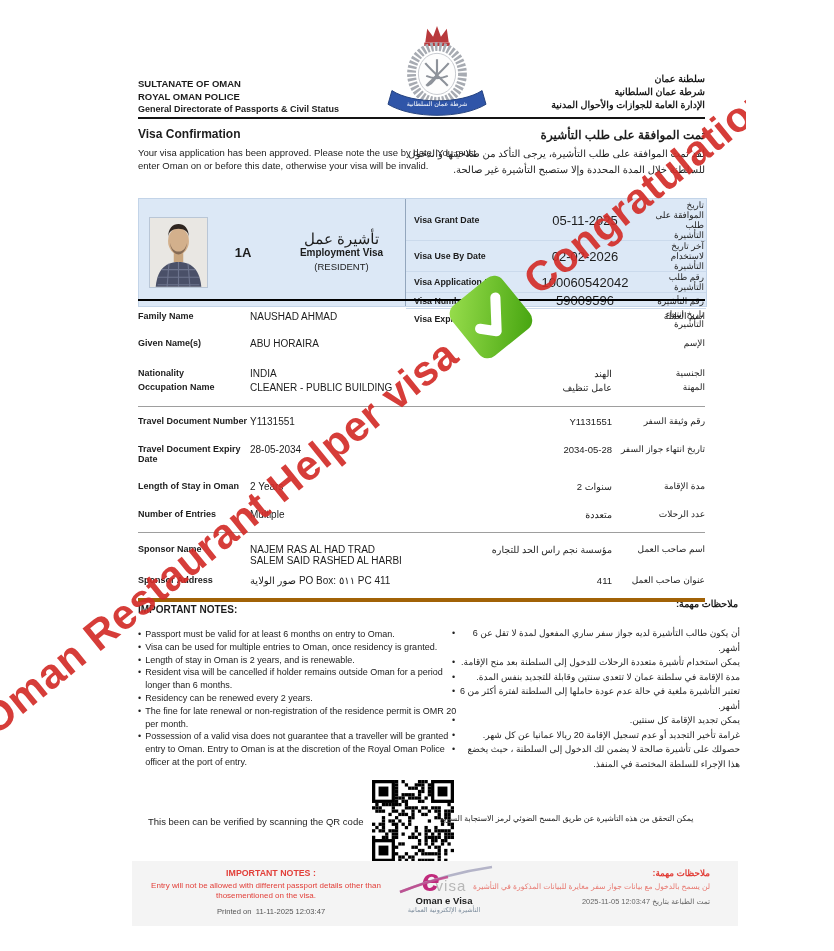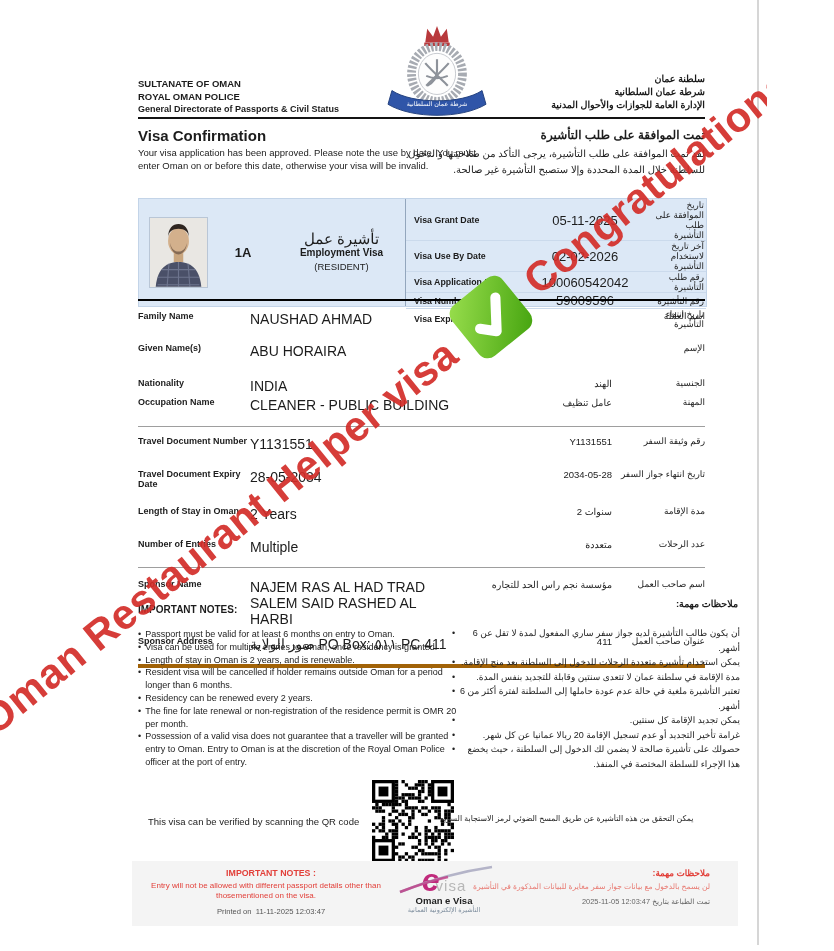--- a/index.html
+++ b/index.html
@@ -1,27 +1,27 @@
 <!DOCTYPE html>
 <html><head>
 <meta charset="utf-8">
 <style>
   html,body{margin:0;padding:0;background:#fff;}
   #page{position:relative;width:746px;height:951px;background:#ffffff;overflow:hidden;
-        font-family:"Liberation Sans",sans-serif;color:#1c1c1c;padding-left:21px;}
+        font-family:"Liberation Sans",sans-serif;color:#1c1c1c;}
   .abs{position:absolute;}
   
   .page-edge{left:757px;top:0;width:2px;height:945px;background:#d6d6d6;}
   
   .hdr-en{left:138px;top:78px;font-size:9.5px;font-weight:bold;line-height:12.5px;}
   .hdr-en .l3{font-size:9px;}
   .hdr-ar{left:400px;top:72px;width:305px;text-align:right;direction:rtl;font-size:9.5px;line-height:13px;font-weight:bold;}
   .hdr-rule{left:138px;top:117px;width:567px;height:2px;background:#141414;}
   
-  .conf-title{left:138px;top:127px;font-size:15px;font-weight:bold;}
+  .conf-title{left:138px;top:127px;font-size:12px;font-weight:bold;}
   .conf-title-ar{left:400px;top:128px;width:305px;text-align:right;direction:rtl;font-size:12px;font-weight:bold;}
   .conf-body{left:138px;top:146px;width:352px;font-size:9.5px;line-height:13px;color:#222;}
   .conf-body-ar{left:400px;top:146px;width:305px;text-align:right;direction:rtl;font-size:10px;line-height:16px;color:#222;}
   
   .visa-card{left:138px;top:198px;width:567px;height:107px;background:#dce8f6;border:1px solid #c3d4e8;display:flex;}
   .vc-left{width:266px;display:flex;align-items:center;}
   .vc-photo{width:57px;height:69px;margin-left:10px;border:1px solid #b9c6d6;background:#e9e7e3;flex:none;}
   .vc-code{width:70px;text-align:center;font-size:13px;font-weight:bold;}
   .vc-type{flex:1;text-align:center;font-size:9.5px;line-height:14px;}
   .vc-type .ar{font-size:15px;}
@@ -30,21 +30,21 @@
   .vc-right{flex:1;display:flex;flex-direction:column;padding:1px 0;}
   .vc-row{flex:1;display:grid;grid-template-columns:102px 138px 1fr;align-items:center;padding-left:8px;border-bottom:1px solid #cbdaec;}
   .vc-row:last-child{border-bottom:none;}
   .vc-row .lab{font-size:8.8px;font-weight:bold;}
   .vc-row .val{font-size:13px;text-align:center;}
   .vc-row .lar{font-size:8.8px;text-align:right;direction:rtl;padding-right:2px;}
   
   .details{left:138px;top:299px;width:567px;border-top:2px solid #000;border-bottom:4px solid #a16207;padding:7px 0 10px;}
   .d-row{display:grid;grid-template-columns:112px 212px 150px 93px;align-items:start;}
   .d-row .lab{font-size:9px;font-weight:bold;}
-  .d-row .val{font-size:14px;white-space:pre-line;}
+  .d-row .val{font-size:10px;white-space:pre-line;}
   .d-row .var{font-size:9.5px;text-align:right;direction:rtl;}
   .d-row .lar{font-size:9px;text-align:right;direction:rtl;}
   .gap-a{padding:3px 0 16px;}
   .gap-b{padding:0 0 17px;}
   .gap-s{padding:1.5px 0;}
   .d-div{height:1px;background:#9e9e9e;margin:12px 0 9px;}
   
   .notes-title{left:138px;top:604px;font-size:10px;font-weight:bold;}
   .notes-en{left:138px;top:628px;width:322px;font-size:9px;line-height:12.8px;color:#222;}
   .note-li{display:flex;gap:4px;}
@@ -299,21 +299,21 @@
     <div class="note-ar-li">
         <span class="b">•</span>
         <span class="t">غرامة تأخير التجديد أو عدم تسجيل الإقامة 20 ريالا عمانيا عن كل شهر.</span>
       </div>
     <div class="note-ar-li">
         <span class="b">•</span>
         <span class="t">حصولك على تأشيرة صالحة لا يضمن لك الدخول إلى السلطنة ، حيث يخضع هذا الإجراء للسلطة المختصة في المنفذ.</span>
       </div>
   </div>
 
-  <div class="abs qr-caption">This visa can be verified by scanning the QR code</div>
+  <div class="abs qr-caption">This been can be verified by scanning the QR code</div>
   <svg class="abs qr-box" id="qr-svg" viewBox="0 0 100 100">
       <rect width="100" height="100" fill="#fff"></rect>
       <rect x="28" y="0" width="4" height="4" fill="#000"></rect>
       <rect x="36" y="0" width="4" height="4" fill="#000"></rect>
       <rect x="56" y="0" width="4" height="4" fill="#000"></rect>
       <rect x="60" y="0" width="4" height="4" fill="#000"></rect>
       <rect x="64" y="0" width="4" height="4" fill="#000"></rect>
       <rect x="28" y="4" width="4" height="4" fill="#000"></rect>
       <rect x="40" y="4" width="4" height="4" fill="#000"></rect>
       <rect x="52" y="4" width="4" height="4" fill="#000"></rect>

